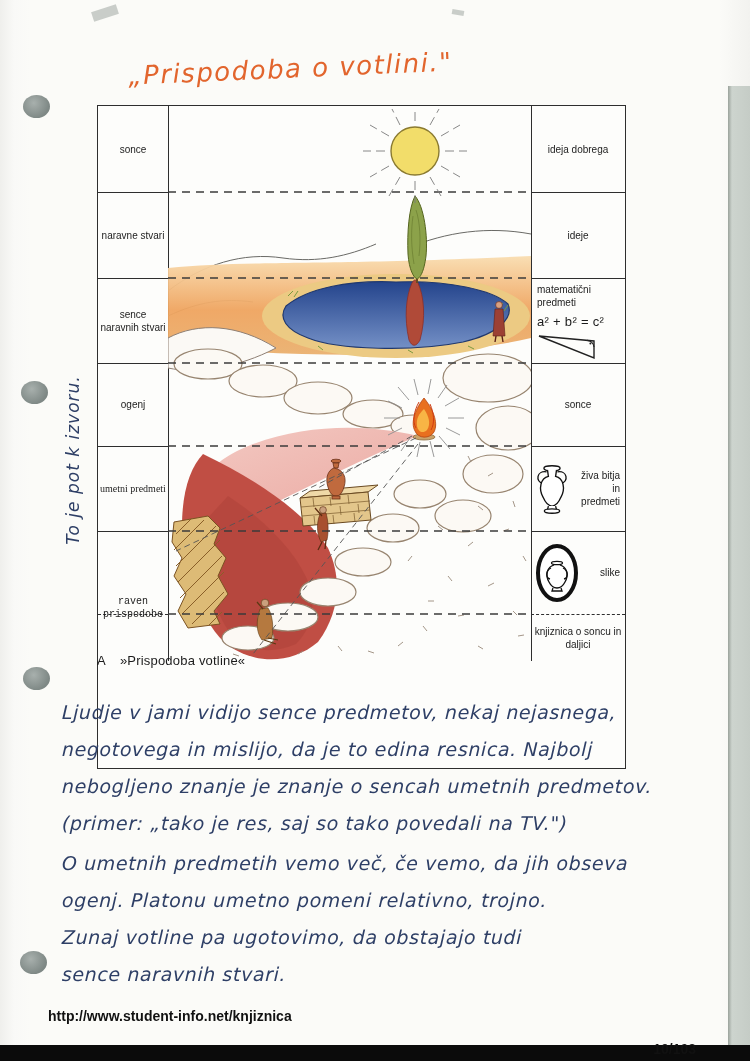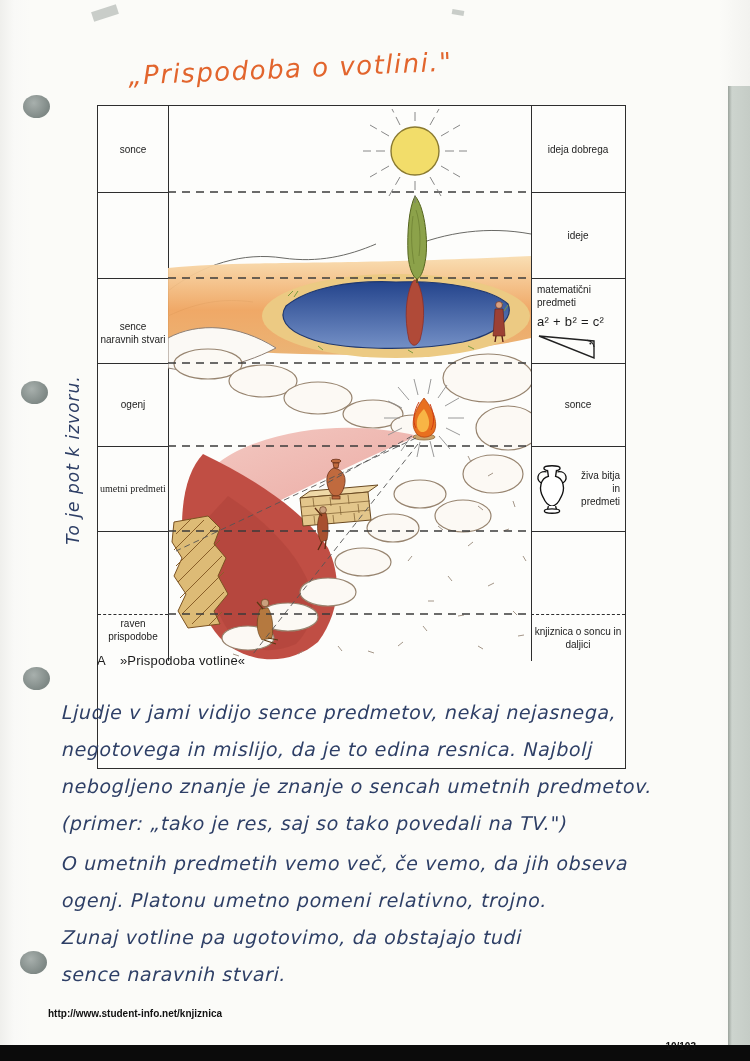--- a/index.html
+++ b/index.html
@@ -32,21 +32,21 @@
   .formula{font-size:13px;margin-top:5px;letter-spacing:.3px;}
   .cell-icon{flex-direction:row;gap:3px;padding:2px 3px;}
   .icon-txt{flex:1;text-align:right;padding-right:2px;}
   .art{position:absolute;left:70px;top:0;}
   .caption{position:absolute;left:97px;top:653px;font-size:13px;color:#1c1c1c;letter-spacing:.2px;}
   .caption b{font-weight:normal;margin-right:14px;}
   .hand{font-family:"DejaVu Sans",sans-serif;font-style:italic;color:#2e3f66;}
   .para{position:absolute;left:62px;width:660px;}
   .para .ln{font-size:19px;letter-spacing:.6px;line-height:37px;white-space:nowrap;transform:skewX(-2deg);}
   .footer{position:absolute;left:0;top:1008px;width:750px;height:20px;font-weight:bold;
-          font-size:10px;color:#111;}
+          font-size:14px;color:#111;}
   .footer .url{position:absolute;left:48px;}
   .footer .pg{position:absolute;right:54px;margin-top:33px;}
 </style>
 </head>
 <body>
 
 <div class="page">
 
   <div class="hole" style="left:23px;top:95px;"></div>
   <div class="hole" style="left:21px;top:381px;"></div>
@@ -72,24 +72,25 @@
     <div class="hseg" style="left:0;width:70px;top:425px;"></div>
     <div class="hseg dashed" style="left:0;width:70px;top:508px;"></div>
     <div class="hseg" style="left:433px;width:94px;top:86px;"></div>
     <div class="hseg" style="left:433px;width:94px;top:172px;"></div>
     <div class="hseg" style="left:433px;width:94px;top:257px;"></div>
     <div class="hseg" style="left:433px;width:94px;top:340px;"></div>
     <div class="hseg" style="left:433px;width:94px;top:425px;"></div>
     <div class="hseg dashed" style="left:433px;width:94px;top:508px;"></div>
 
     <div class="cell cell-l" style="top:0;height:86px;">sonce</div>
-    <div class="cell cell-l" style="top:184px;height:85px;">sence naravnih stvari</div>
+    <div class="cell cell-l" style="top:86px;height:86px;">naravne stvari</div>
+    <div class="cell cell-l" style="top:172px;height:85px;">sence naravnih stvari</div>
     <div class="cell cell-l" style="top:257px;height:83px;">ogenj</div>
     <div class="cell cell-l" style="top:340px;height:85px;font-family:Liberation Serif, serif;">umetni predmeti</div>
-    <div class="cell cell-l" style="top:500px;height:47px;">raven prispodobe</div>
+    <div class="cell cell-l" style="top:478px;height:47px;font-family:Liberation Mono, monospace;">raven prispodobe</div>
 
     <div class="cell cell-r" style="top:0;height:86px;">ideja dobrega</div>
     <div class="cell cell-r" style="top:86px;height:86px;">ideje</div>
     <div class="cell cell-r cell-block" style="top:172px;height:85px;">
       <span>matematični predmeti</span>
       <span class="formula">a² + b² = c²</span>
       <svg width="62" height="30" viewBox="0 0 62 30">
         <polygon points="2,5 57,10 57,27" fill="none" stroke="#222" stroke-width="1.4"></polygon>
         <path d="M50,9.4 A7,7 0 0 1 57,16" fill="none" stroke="#222" stroke-width="1.1"></path>
         <circle cx="53.4" cy="12.6" r="1" fill="#222"></circle>
@@ -102,20 +103,33 @@
           <path d="M14,10 C3,8 1,21 10,23" fill="none"></path>
           <path d="M26,10 C37,8 39,21 30,23" fill="none"></path>
           <ellipse cx="20" cy="6" rx="9" ry="2.8"></ellipse>
           <path d="M15,8 L16,15 C7,17 5,29 10,38 C13,45 17,48 20,48 C23,48 27,45 30,38 C35,29 33,17 24,15 L25,8"></path>
           <path d="M16,48 L15,52 L25,52 L24,48"></path>
           <ellipse cx="20" cy="53.5" rx="8.5" ry="2.4"></ellipse>
         </g>
       </svg>
       <span class="icon-txt">živa bitja in predmeti</span>
     </div>
+    <div class="cell cell-r cell-icon" style="top:425px;height:83px;">
+      <svg width="46" height="62" viewBox="0 0 46 62">
+        <ellipse cx="23" cy="31" rx="19" ry="27" fill="#ffffff" stroke="#111" stroke-width="4"></ellipse>
+        <g fill="none" stroke="#111" stroke-width="1.3">
+          <ellipse cx="23" cy="21" rx="5.5" ry="1.7"></ellipse>
+          <path d="M20,23 C13,25 11,33 15,40 C17,44 20,46 23,46 C26,46 29,44 31,40 C35,33 33,25 26,23"></path>
+          <path d="M17,26 C11,29 12,36 16,37"></path>
+          <path d="M29,26 C35,29 34,36 30,37"></path>
+          <path d="M19,46 L18,49 L28,49 L27,46"></path>
+        </g>
+      </svg>
+      <span class="icon-txt" style="text-align:right;">slike</span>
+    </div>
     <div class="cell cell-r" style="top:508px;height:47px;">knjiznica o soncu in daljici</div>
 
     <svg class="art" width="363" height="555" viewBox="0 0 363 555">
       <defs>
         <linearGradient id="bg1" x1="0" y1="0" x2="0" y2="1">
           <stop offset="0" stop-color="#f9ddb0"></stop>
             <stop offset=".55" stop-color="#efa45f"></stop>
             <stop offset="1" stop-color="#eab06e"></stop>
         </linearGradient>
         <linearGradient id="lg1" x1="0" y1="0" x2="0" y2="1">

